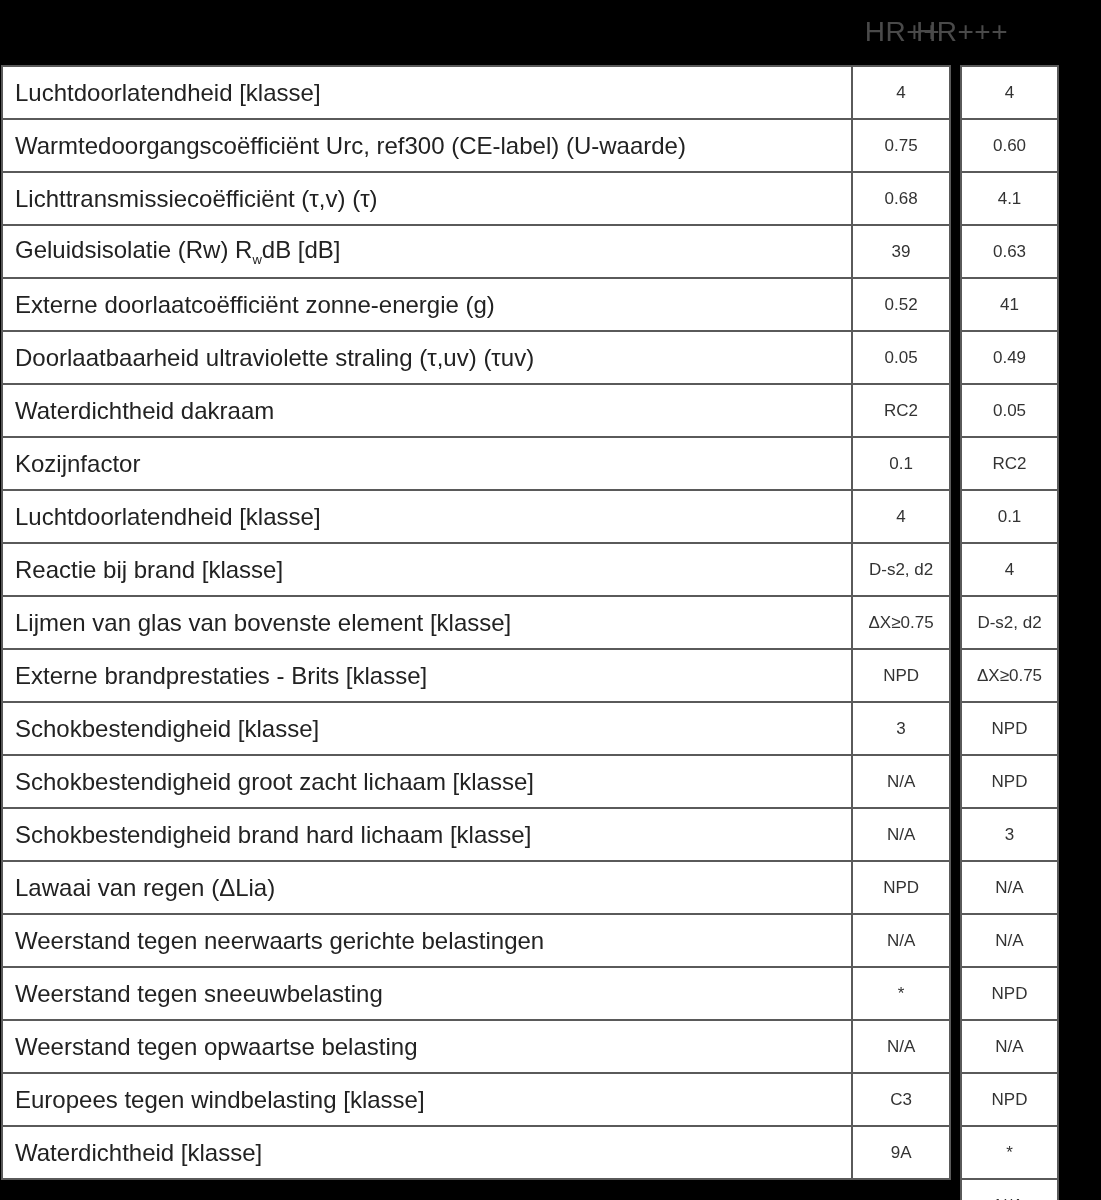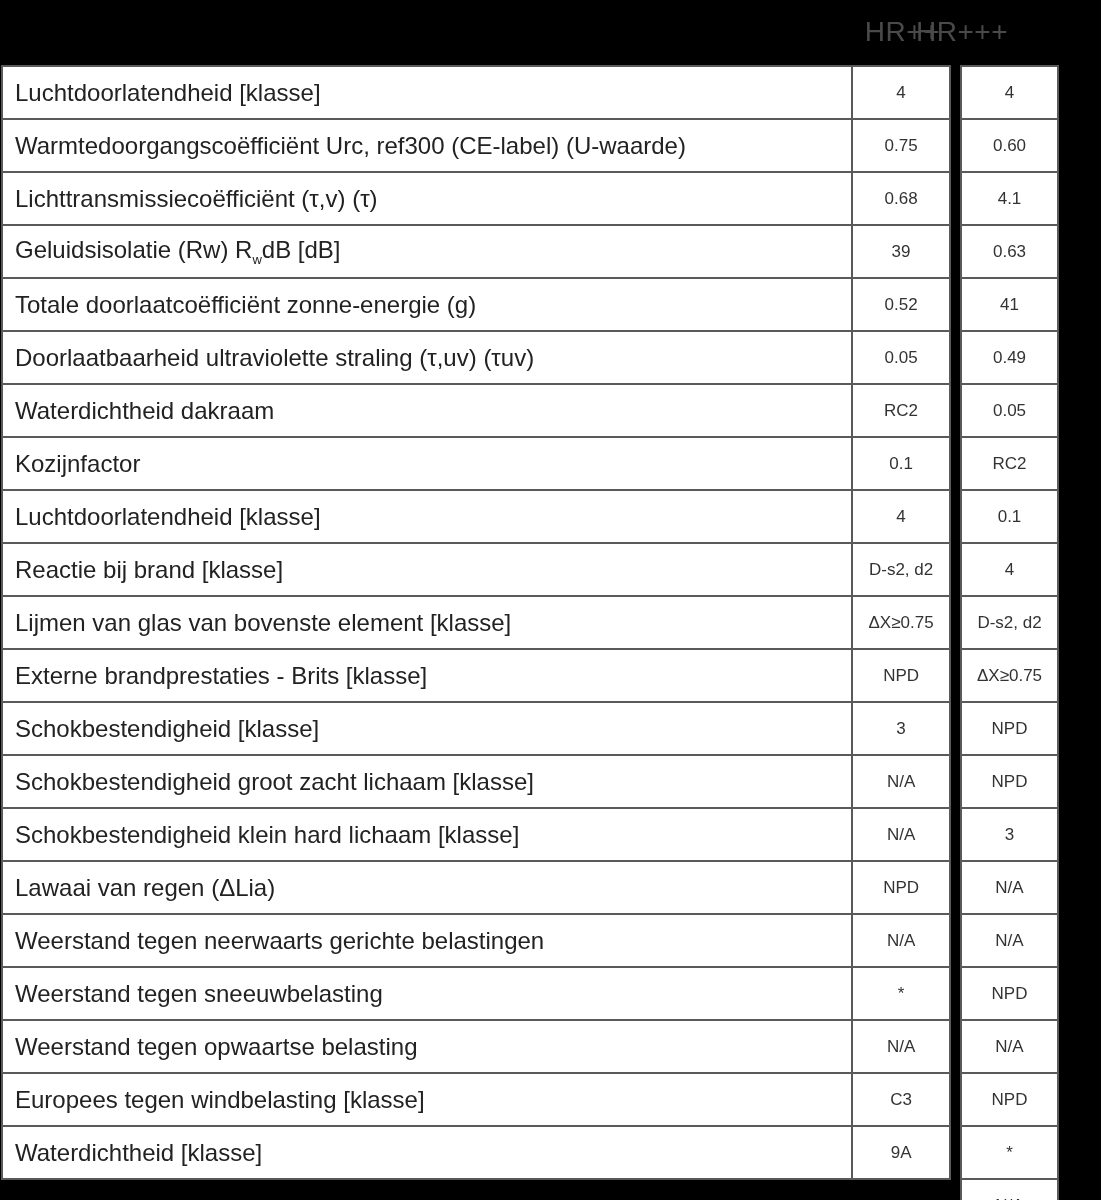--- a/index.html
+++ b/index.html
@@ -35,21 +35,21 @@
       </tr>
       <tr>
         <td class="lbl">Lichttransmissiecoëfficiënt (τ,v) (τ)</td>
         <td class="val">0.68</td>
       </tr>
       <tr>
         <td class="lbl">Geluidsisolatie (Rw) R<sub>w</sub>dB [dB]</td>
         <td class="val">39</td>
       </tr>
       <tr>
-        <td class="lbl">Totale doorlaatcoëfficiënt zonne-energie  (g)</td>
+        <td class="lbl">Externe doorlaatcoëfficiënt zonne-energie  (g)</td>
         <td class="val">0.52</td>
       </tr>
       <tr>
         <td class="lbl">Doorlaatbaarheid ultraviolette straling (τ,uv)  (τuv)</td>
         <td class="val">0.05</td>
       </tr>
       <tr>
         <td class="lbl">Waterdichtheid dakraam</td>
         <td class="val">RC2</td>
       </tr>
@@ -75,21 +75,21 @@
       </tr>
       <tr>
         <td class="lbl">Schokbestendigheid [klasse]</td>
         <td class="val">3</td>
       </tr>
       <tr>
         <td class="lbl">Schokbestendigheid groot zacht lichaam [klasse]</td>
         <td class="val">N/A</td>
       </tr>
       <tr>
-        <td class="lbl">Schokbestendigheid klein hard lichaam [klasse]</td>
+        <td class="lbl">Schokbestendigheid brand hard lichaam [klasse]</td>
         <td class="val">N/A</td>
       </tr>
       <tr>
         <td class="lbl">Lawaai van regen (ΔLia)</td>
         <td class="val">NPD</td>
       </tr>
       <tr>
         <td class="lbl">Weerstand tegen neerwaarts gerichte belastingen</td>
         <td class="val">N/A</td>
       </tr>

